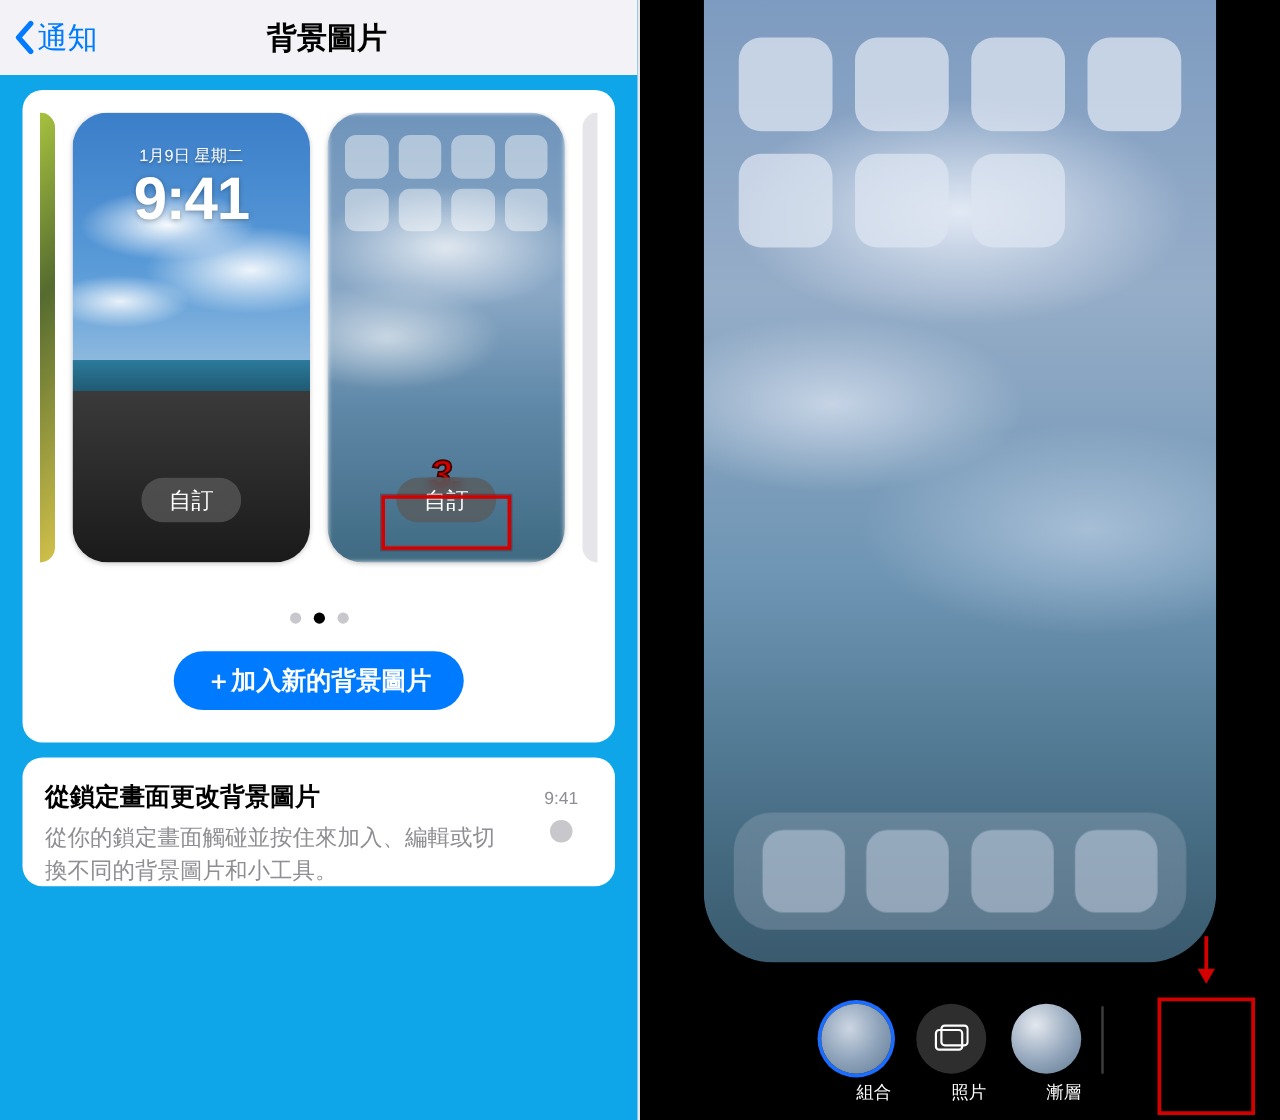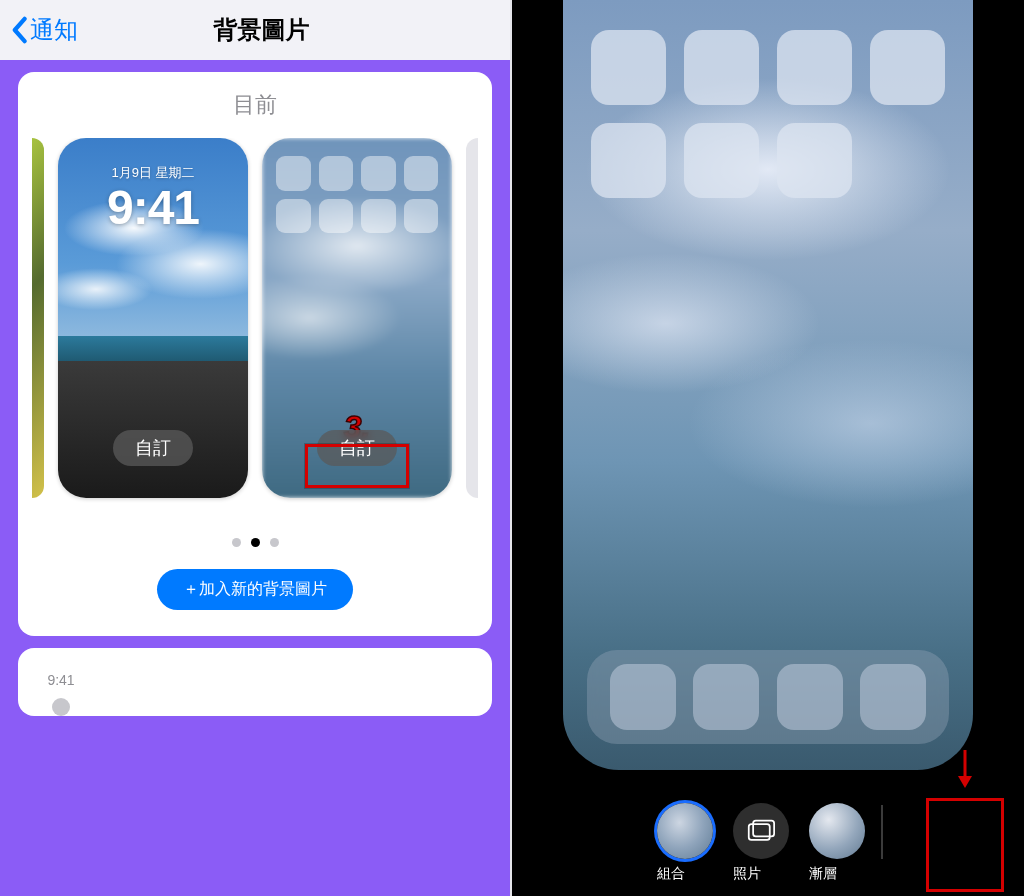--- a/index.html
+++ b/index.html
@@ -1,20 +1,20 @@
 <!DOCTYPE html>
 <html><head>
 <meta charset="utf-8">
 <style>
   * { box-sizing: border-box; margin: 0; padding: 0; }
   body { font-family: -apple-system, "Helvetica Neue", sans-serif; background:#fff; width:1024px; height:896px; overflow:hidden; }
   .stage { display:flex; width:1024px; height:896px; }
 
   
-  .left { width:512px; height:896px; background:#8b5cf6; position:relative; overflow:hidden; border-right:2px solid #e5e5ea;}
+  .left { width:512px; height:896px; background:#0ea5e9; position:relative; overflow:hidden; border-right:2px solid #e5e5ea;}
   .nav { display:flex; align-items:center; height:60px; padding:0 10px; background:#f2f2f7; }
   .back { color:#007aff; font-size:24px; display:flex; align-items:center; gap:2px; cursor:pointer;}
   .back svg{width:18px;height:28px;}
   .nav-title { position:absolute; left:0; right:0; text-align:center; font-size:24px; font-weight:600; color:#000; pointer-events:none;padding-left:13px;}
   .card { background:#fff; margin:12px 18px; border-radius:16px; padding:18px 0 26px 0; }
   .card-title { text-align:center; color:#8e8e93; font-size:22px; margin-bottom:18px;}
   .carousel { position:relative; height:390px; display:flex; justify-content:center; gap:14px; overflow:hidden;}
   .peek-left,.peek-right{ width:12px; height:360px; border-radius:0 18px 18px 0; align-self:flex-start;}
   .peek-left{ background:linear-gradient(135deg,#a7c23f 0%,#556b2f 40%,#d2c14a 100%); border-radius:0 18px 18px 0;}
   .peek-right{ background:#e5e5ea; border-radius:18px 0 0 18px;}
@@ -37,21 +37,21 @@
   .lock-date{position:absolute; top:26px; width:100%; text-align:center; color:#fff; font-size:13px; font-weight:500; text-shadow:0 1px 3px rgba(0,0,0,0.3);}
   .lock-time{position:absolute; top:42px; width:100%; text-align:center; color:#fff; font-size:48px; font-weight:600; letter-spacing:-1px; text-shadow:0 1px 4px rgba(0,0,0,0.3);}
   .custom-btn{position:absolute; bottom:32px; left:50%; transform:translateX(-50%); background:rgba(90,90,90,0.75); color:#fff; font-size:18px; padding:6px 22px; border-radius:20px; backdrop-filter:blur(4px);}
   .home .appgrid{position:absolute; top:18px; left:0; right:0; display:grid; grid-template-columns:repeat(4,1fr); gap:8px; padding:0 14px;}
   .home .appgrid .app{aspect-ratio:1; background:rgba(255,255,255,0.45); border-radius:9px;}
   .highlight-box{position:absolute; bottom:10px; left:50%; transform:translateX(-50%); width:104px; height:44px; border:3px solid #d40000; box-shadow:0 0 0 1px rgba(0,0,0,0.2);}
   .step-num{position:absolute; bottom:52px; left:50%; transform:translateX(-50%); font-size:32px; font-weight:800; color:#d40000; -webkit-text-stroke:1.5px #3a0000; font-style:italic;}
   .dots{display:flex; justify-content:center; gap:10px; margin-top:10px;}
   .dot{width:9px;height:9px;border-radius:50%;background:#c7c7cc;}
   .dot.active{background:#000;}
-  .add-btn{display:block; margin:22px auto 0 auto; background:#007aff; color:#fff; font-size:16px; font-weight:400; padding:10px 26px; border-radius:26px; border:none;}
+  .add-btn{display:block; margin:22px auto 0 auto; background:#007aff; color:#fff; font-size:20px; font-weight:700; padding:10px 26px; border-radius:26px; border:none;}
   .section2{ background:#fff; margin:10px 18px 0 18px; border-radius:16px; padding:18px 18px 0 18px; display:flex; gap:14px; align-items:flex-start;}
   .section2 .txt{flex:1;}
   .section2 h3{font-size:20px; font-weight:600; color:#000; margin-bottom:6px;}
   .section2 p{font-size:18px; color:#8e8e93; line-height:1.45;}
   .mini-phone{width:50px; flex-shrink:0; padding-top:6px;}
   .mini-phone .mt{font-size:14px; color:#8e8e93; text-align:center;}
   .mini-phone .mc{width:18px; height:18px; border-radius:50%; background:#c7c7cc; margin:10px auto 0 auto;}
 
   
   .right{ width:512px; height:896px; background:#000; position:relative; display:flex; flex-direction:column; align-items:center;}
@@ -62,21 +62,21 @@
       radial-gradient(ellipse 280px 140px at 50% 22%, rgba(235,240,250,0.9), transparent 65%),
       radial-gradient(ellipse 220px 100px at 25% 42%, rgba(225,232,245,0.7), transparent 70%),
       radial-gradient(ellipse 260px 120px at 75% 55%, rgba(200,215,235,0.6), transparent 70%),
       linear-gradient(to bottom, #7d9bc0 0%, #96adc8 30%, #6e95b4 60%, #486f86 85%, #3a5a6e 100%);
   }
   .big-appgrid{position:absolute; top:30px; left:0; right:0; padding:0 28px; display:grid; grid-template-columns:repeat(4,1fr); gap:18px;}
   .big-appgrid .app{aspect-ratio:1; background:rgba(220,228,240,0.75); border-radius:18px;}
   .dock{position:absolute; bottom:26px; left:24px; right:24px; height:94px; background:rgba(150,165,185,0.38); border-radius:30px; display:flex; justify-content:space-around; align-items:center; padding:0 14px; backdrop-filter:blur(6px);}
   .dock .app{width:66px; height:66px; background:rgba(200,210,225,0.5); border-radius:17px;}
   .toolbar{position:absolute; bottom:6px; left:0; right:0; height:95px; display:flex; align-items:center; justify-content:center; gap:20px;}
-  .tb-item{display:flex; flex-direction:column; align-items:flex-start; gap:6px; color:#fff; font-size:14px;}
+  .tb-item{display:flex; flex-direction:column; align-items:flex-end; gap:6px; color:#fff; font-size:14px;}
   .tb-circle{width:56px; height:56px; border-radius:50%; display:flex; align-items:center; justify-content:center; position:relative;}
   .tb-circle.sets{ background:radial-gradient(ellipse at 40% 35%, #cdd6e2 0%, #8fa4bb 50%, #5e7a94 100%); box-shadow:0 0 0 3px #1a6dff;}
   .tb-circle.color{ background:radial-gradient(circle at 35% 30%, #e8ecf2 0%, #9fb0c4 55%, #6b8198 100%);}
   .tb-circle.gradient{ background:radial-gradient(circle at 35% 30%, #e4e8ef 0%, #93a6bb 55%, #5f7890 100%);}
   .tb-circle.photo{ background:#2e2e2e;}
   .tb-circle.photo svg{width:28px;height:24px; stroke:#fff; stroke-width:2; fill:none;}
   .tb-sep{width:2px; height:54px; background:#3b3b3b; margin:0 -4px 22px -4px;}
   .tb-circle.blur{background:#0a66ff;}
   .tb-circle.blur svg{width:24px;height:30px;fill:#fff;}
   .red-box-blur{position:absolute; bottom:4px; right:20px; width:78px; height:94px; border:3px solid #d40000;}
@@ -93,21 +93,20 @@
       <div class="back">
         <svg viewBox="0 0 12 20">
             <polyline points="10,2 3,10 10,18" fill="none" stroke="#007aff" stroke-width="3" stroke-linecap="round" stroke-linejoin="round"></polyline>
           </svg>
         <span>通知</span>
       </div>
       <div class="nav-title">背景圖片</div>
     </div>
 
     <div class="card">
-      <div class="card-title">目前</div>
 
       <div class="carousel">
         <div class="peek-left"></div>
 
         <div class="phonecard lock">
           <div class="bg skybg"></div>
           <div class="lock-date">1月9日 星期二</div>
           <div class="lock-time">9:41</div>
           <div class="custom-btn">自訂</div>
         </div>
@@ -135,20 +134,24 @@
       <div class="dots">
         <div class="dot"></div>
         <div class="dot active"></div>
         <div class="dot"></div>
       </div>
 
       <button class="add-btn">＋加入新的背景圖片</button>
     </div>
 
     <div class="section2">
+      <div class="txt">
+        <h3>從鎖定畫面更改背景圖片</h3>
+        <p>從你的鎖定畫面觸碰並按住來加入、編輯或切換不同的背景圖片和小工具。</p>
+      </div>
       <div class="mini-phone">
         <div class="mt">9:41</div>
         <div class="mc"></div>
       </div>
     </div>
   </div>
 
   <div class="right">
     <div class="bigphone">
       <div class="bg"></div>

